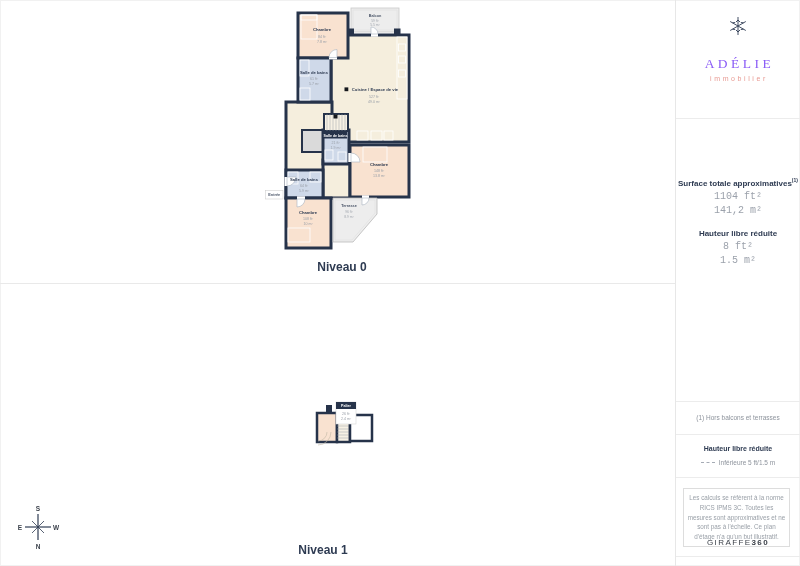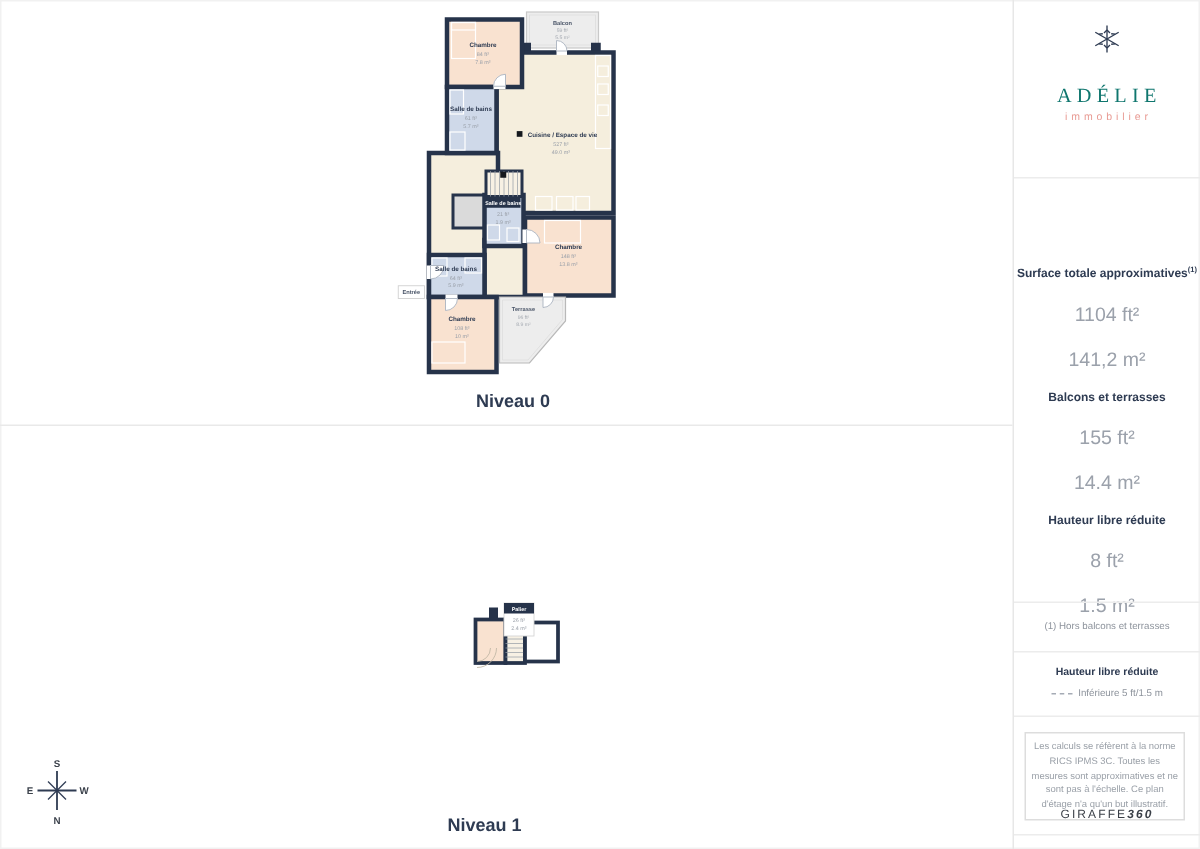--- a/index.html
+++ b/index.html
@@ -10,35 +10,35 @@
   .plans{position:absolute;left:0;top:0;}
   .niveau-label{position:absolute;font-size:12px;font-weight:bold;color:#2e3b52;text-align:center;width:160px;}
   .niveau0{left:262px;top:260px;}
   .niveau1{left:243px;top:543px;}
 
   
   .sidebar{position:absolute;left:675px;top:0;width:125px;height:566px;border-left:1px solid #e7e7e7;box-sizing:border-box;}
   .sline{position:absolute;left:0;width:124px;height:1px;background:#ececec;}
   .logo-block{position:absolute;top:16px;left:0;width:124px;text-align:center;}
   .logo-star{display:block;margin:0 auto 4px auto;}
-  .brand{font-family:"Liberation Serif",serif;font-size:13.5px;letter-spacing:3.5px;color:#0f766e;padding-left:3px;margin-top:20px;}
+  .brand{font-family:"Liberation Serif",serif;font-size:13.5px;letter-spacing:3.5px;color:#8b5cf6;padding-left:3px;margin-top:20px;}
   .brand-sub{font-size:7px;letter-spacing:2.6px;color:#e89a93;margin-top:3px;padding-left:2px;}
   .metrics{position:absolute;top:177px;left:0;width:124px;text-align:center;color:#2e3b52;}
   .metric-title{font-size:8px;font-weight:bold;color:#2e3b52;}
-  .metric-val{font-size:13px;color:#9ba1ab;margin-top:15px;}
+  .metric-val{font-size:10px;color:#9ba1ab;margin-top:3px;font-family:Liberation Mono, monospace;}
   .metric-group{margin-bottom:13px;}
   .footnote{position:absolute;top:414px;left:0;width:124px;text-align:center;font-size:6.5px;color:#8d939c;}
   .legend-title{position:absolute;top:445px;left:0;width:124px;text-align:center;font-size:7px;font-weight:bold;color:#2e3b52;}
   .legend-row{position:absolute;top:459px;left:0;width:124px;display:flex;justify-content:center;align-items:center;}
   .legend-dash{width:14px;border-top:1px dashed #a5abb5;margin-right:4px;}
   .legend-text{font-size:6.5px;color:#8d939c;}
   .legal-box{position:absolute;left:7px;top:488px;width:107px;border:1px solid #ddd;
              font-size:6.3px;line-height:1.55;color:#9aa0a8;text-align:center;padding:4px 3px;box-sizing:border-box;}
   .giraffe{position:absolute;top:538px;left:0;width:124px;text-align:center;font-size:8px;letter-spacing:1.4px;color:#3a3f47;}
-  .giraffe b{font-weight:800;font-style:italic;}
+  .giraffe b{font-weight:800;}
 
   
   text{font-family:"Liberation Sans",sans-serif;}
   .room-name{font-size:4.2px;font-weight:bold;fill:#2e3b52;}
   .room-name-sm{font-size:3.8px;font-weight:bold;fill:#4a5568;}
   .room-val{font-size:3.6px;fill:#999fa8;}
   .room-val-sm{font-size:3.4px;fill:#a3a8b0;}
   .label-inv{font-size:3.6px;font-weight:bold;fill:#ffffff;}
   .compass-letter{font-size:6.5px;font-weight:bold;fill:#3c424c;}
 </style>
@@ -224,25 +224,20 @@
 
     <div class="sline" style="top:118px"></div>
 
     <div class="metrics">
       <div class="metric-group">
         <div class="metric-title"><span>Surface totale approximatives</span><sup style="font-size:5px">(1)</sup></div>
         <div class="metric-val">1104 ft²</div>
         <div class="metric-val">141,2 m²</div>
       </div>
       <div class="metric-group">
-        <div class="metric-title">Balcons et terrasses</div>
-        <div class="metric-val">155 ft²</div>
-        <div class="metric-val">14.4 m²</div>
-      </div>
-      <div class="metric-group">
         <div class="metric-title">Hauteur libre réduite</div>
         <div class="metric-val">8 ft²</div>
         <div class="metric-val">1.5 m²</div>
       </div>
     </div>
 
     <div class="sline" style="top:401px"></div>
     <div class="footnote">(1) Hors balcons et terrasses</div>
 
     <div class="sline" style="top:434px"></div>

